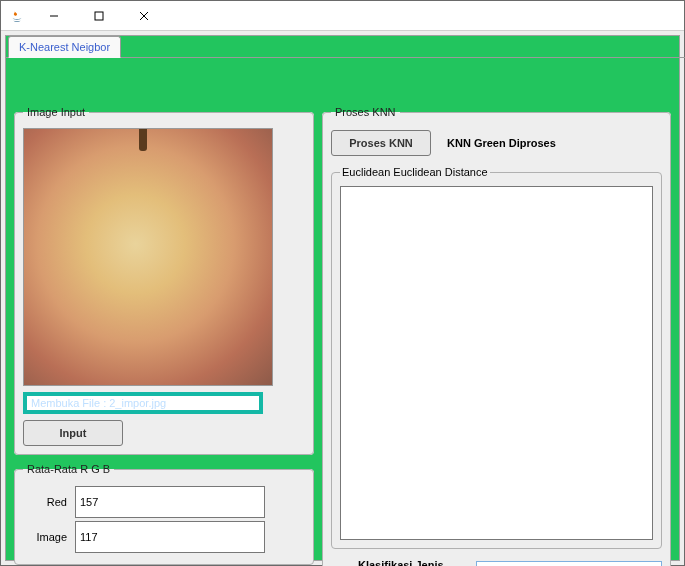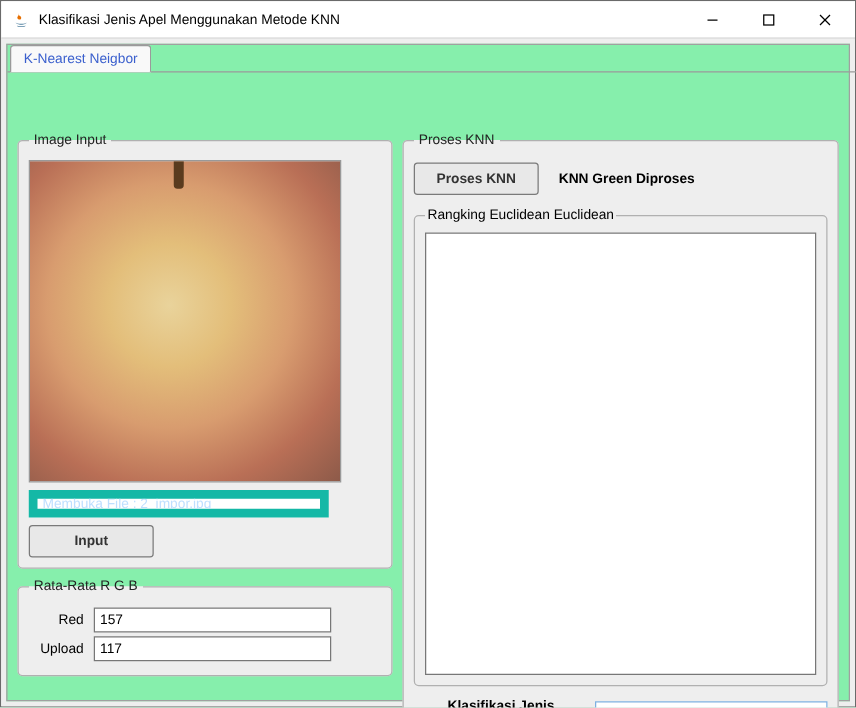--- a/index.html
+++ b/index.html
@@ -4,37 +4,37 @@
 <style>
   * { box-sizing: border-box; font-family: Tahoma, Arial, sans-serif; font-size: 11px; }
   body { margin: 0; background: #fff; }
   .window { width: 685px; height: 566px; border: 1px solid #6a6a6a; background: #fff; position: relative; }
   .titlebar { height: 30px; background: #fff; border-bottom: 1px solid #d0d0d0; display: flex; align-items: center; padding: 0 2px 0 8px; }
   .titlebar .icon { width: 16px; height: 16px; margin-right: 6px; display:flex; align-items:center; justify-content:center;}
   .title-text { flex: 1; color: #000; }
   .winbtns { display: flex; height: 100%; }
   .winbtn { width: 45px; display: flex; align-items: center; justify-content: center; cursor: pointer; }
   .client { background: #eeeeee; height: calc(100% - 30px); padding: 4px; }
-  .tabframe { border: 1px solid #a0a0a0; height: 100%; background: #86efac; position: relative; }
+  .tabframe { border: 1px solid #a0a0a0; height: 100%; background: #22c55e; position: relative; }
   .tabstrip { position: absolute; top: -1px; left: 2px; }
   .tab { display: inline-block; padding: 4px 10px; background: #f9f9f9; border: 1px solid #9a9a9a; border-bottom: 1px solid #f9f9f9; color: #3a5fcd; border-top-left-radius: 3px; border-top-right-radius: 3px; position: relative; top: 1px; z-index: 2; }
   .tabstrip::before { content:""; position:absolute; top:0; left:-2px; right:-1000px; height:22px; border-bottom:1px solid #9a9a9a; z-index:1; }
   .tabcontent { position: absolute; top: 22px; left: 0; right: 0; bottom: 0; padding: 8px; }
   .cols { display: flex; height: 100%; gap: 8px; margin-top: 40px; }
   .leftcol { width: 300px; display: flex; flex-direction: column; gap: 8px;}
   .rightcol { flex: 1; display: flex; flex-direction: column;}
   fieldset.panel { border: 1px solid #b0b0b0; border-radius: 4px; padding: 8px; background: #eeeeee; margin:0; }
   fieldset.panel > legend { padding: 0 4px; color: #222; }
   .imgbox { width: 250px; height: 258px; background: radial-gradient(circle at 45% 45%, #e9d39b 0%, #e3be7a 25%, #d89c6f 50%, #b96f56 75%, #8d5a49 100%); border: 1px solid #999; margin: 2px 0 6px 0; position:relative; overflow:hidden;}
   .imgbox::after{content:"";position:absolute;top:0;left:115px;width:8px;height:22px;background:#5a3b1e;border-radius:0 0 3px 3px;}
-  .fileinput { width: 240px; height: 22px; border: 7px solid #14b8a6; padding: 2px 4px; color: #bfdfff; background: #fff; margin-bottom: 6px; }
+  .fileinput { width: 240px; height: 22px; border: 4px solid #14b8a6; padding: 2px 4px; color: #bfdfff; background: #fff; margin-bottom: 6px; }
   .btn { display: inline-block; min-width: 100px; height: 26px; background: #e8e8e8; border: 1px solid #7a7a7a; border-radius: 3px; text-align: center; padding: 5px 10px; cursor: pointer; font-weight: bold; color: #333;}
   .rgbrow { display: flex; align-items: center; gap: 8px; margin: 3px 0; }
   .rgbrow label { width: 44px; text-align: right; }
-  .txtfield { flex: 0 0 190px; height: 20px; border: 1px solid #777; background: #fff; padding: 2px 4px; }
+  .txtfield { flex: 0 0 190px; height: 32px; border: 1px solid #777; background: #fff; padding: 2px 4px; }
   .knnheader { display: flex; align-items: center; gap: 16px; margin-bottom: 6px; padding: 4px 0; }
   .statuslbl { font-weight: bold; }
   fieldset.rank { border: 1px solid #b0b0b0; border-radius: 4px; padding: 8px; margin: 0; flex: 1; display:flex;}
   .ranklist { flex:1; background: #fff; border: 1px solid #777; }
   .classrow { display: flex; align-items: center; gap: 8px; margin-top: 10px; padding-left: 27px; }
   .classrow label { font-weight: bold; }
   .classfield { width: 190px; height: 20px; border: 1px solid #7eb0e0; background: #fff; padding: 2px 4px; }
   .proses-panel { flex:1; display:flex; }
   .proses-inner {flex:1; display:flex; flex-direction:column;}
 </style>
@@ -42,21 +42,20 @@
 <body>
 
 <div class="window">
   <div class="titlebar">
     <span class="icon">
       <svg width="14" height="14" viewBox="0 0 16 16">
           <path d="M5 2c2 2-2 3 0 5 1 1 3 1 3-1 0-2-3-2-3-4z" fill="#e76f00"></path>
           <path d="M3 10c0 2 10 2 10 0 0 3-10 3-10 0zm1 3c0 1 8 1 8 0 0 2-8 2-8 0z" fill="#5382a1"></path>
         </svg>
     </span>
-    <span class="title-text">Klasifikasi Jenis Apel Menggunakan Metode KNN</span>
     <div class="winbtns">
       <div class="winbtn">
           <svg width="10" height="10">
             <line x1="1" y1="5" x2="9" y2="5" stroke="#000" stroke-width="1"></line>
           </svg>
         </div>
       <div class="winbtn">
           <svg width="10" height="10">
             <rect x="1" y="1" width="8" height="8" fill="none" stroke="#000" stroke-width="1"></rect>
           </svg>
@@ -85,36 +84,36 @@
               <button class="btn">Input</button>
             </fieldset>
 
             <fieldset class="panel">
               <legend>Rata-Rata R G B</legend>
               <div class="rgbrow">
                 <label>Red</label>
                 <input class="txtfield" type="text" value="157" style="">
               </div>
               <div class="rgbrow">
-                <label>Upload</label>
+                <label>Image</label>
                 <input class="txtfield" type="text" value="117" style="">
               </div>
             </fieldset>
           </div>
 
           <div class="rightcol">
             <fieldset class="panel proses-panel">
               <legend>Proses KNN</legend>
               <div class="proses-inner">
                 <div class="knnheader">
                   <button class="btn">Proses KNN</button>
                   <span class="statuslbl">KNN Green Diproses</span>
                 </div>
                 <fieldset class="rank">
-                  <legend>Rangking Euclidean Euclidean</legend>
+                  <legend>Euclidean Euclidean Distance</legend>
                   <div class="ranklist"></div>
                 </fieldset>
                 <div class="classrow">
                   <label>Klasifikasi Jenis Apel</label>
                   <input class="classfield" type="text" value="" style="">
                 </div>
               </div>
             </fieldset>
           </div>
         </div>

